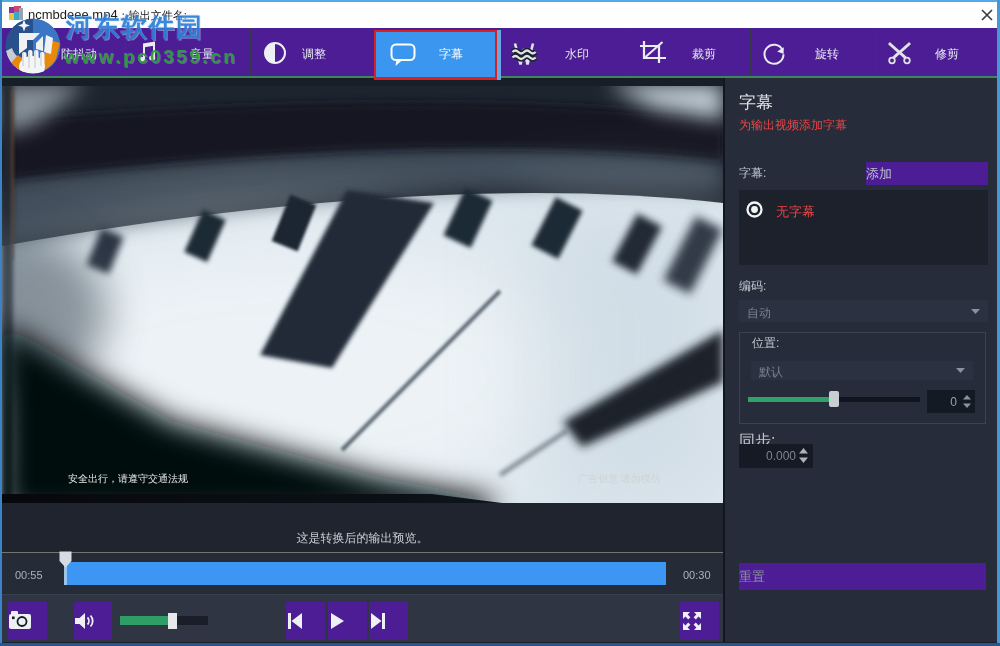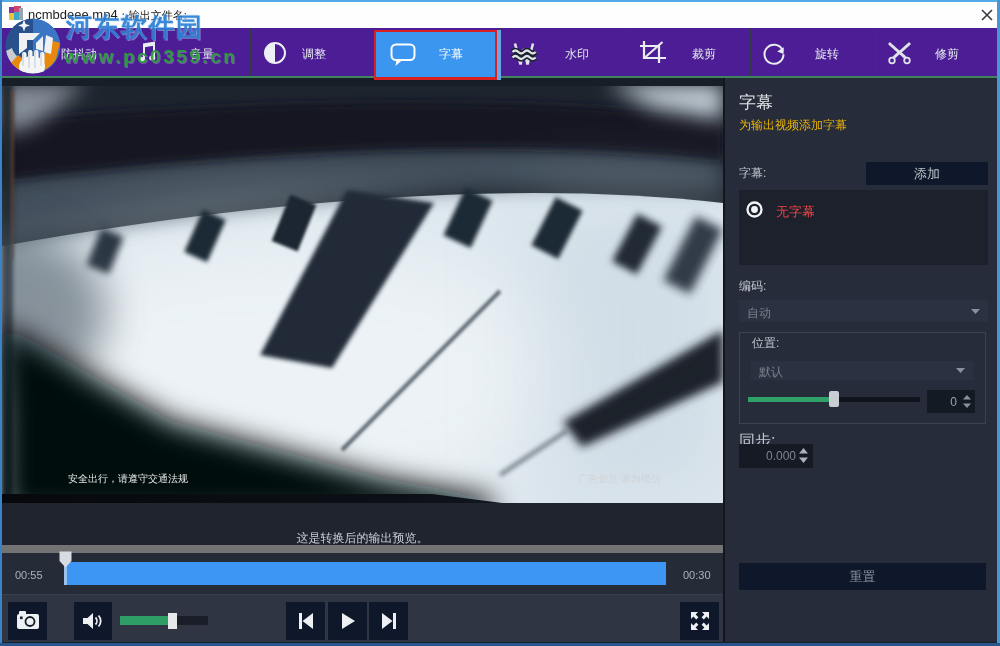--- a/index.html
+++ b/index.html
@@ -18,27 +18,27 @@
 #closex { position:absolute; left:972px; top:0px; width:26px; height:26px; }
 
 #toolbar { left:2px; top:28px; width:996px; height:48px; background:#4c1d95; z-index:6; }
 .tsec { position:absolute; top:0; height:48px; border-left:1px solid #353c48; }
 .tsec.first { border-left:none; }
 .tlabel { position:absolute; top:18px; font-size:12px; color:#e6eaef; }
 #bluebtn { position:absolute; left:372px; top:2px; width:123px; height:50px; border:2px solid #d92121; border-bottom-width:3px; background:#3b96f0; }
 #greenline { left:2px; top:76px; width:996px; height:2px; background:#41855f; z-index:5; }
 
 #video { left:2px; top:78px; width:635px; height:439px; background:#151a23; z-index:1; }
-#caption { left:2px; top:503px; width:721px; height:50px; background:#1f242e; border-bottom:8px solid #737373; z-index:1; }
+#caption { left:2px; top:503px; width:721px; height:50px; background:#1f242e; border-bottom:1px solid #737373; z-index:1; }
 #caption .txt { position:absolute; left:0; width:721px; top:27px; text-align:center; font-size:12px; color:#c9cfd6; }
 #timeline { left:2px; top:553px; width:721px; height:41px; background:#262c37; z-index:1; }
 #controls { left:2px; top:594px; width:721px; height:48px; background:#2f3542; border-top:1px solid #3a404b; z-index:1; }
 
 #panel { left:723px; top:78px; width:274px; height:564px; background:#262c39; border-left:2px solid #12161e; z-index:1; font-size:12px; color:#c3c9d1; }
-.btn { position:absolute; background:#0f172a; text-align:center; }
+.btn { position:absolute; background:#4c1d95; }
 </style>
 </head>
 <body>
 <div id="win">
   <div id="bt" class="abs"></div>
   <div id="title" class="abs">
     <svg class="abs" style="left:7px;top:4px" width="15" height="17" viewBox="0 0 15 17">
       <rect x="0" y="3" width="10" height="11" fill="#d8dde2"></rect>
       <rect x="0" y="1" width="7" height="7" fill="#8b2fa0"></rect>
       <rect x="5" y="0" width="7" height="7" fill="#c94a6e"></rect>
@@ -238,21 +238,21 @@
       <svg style="margin-top:7px" width="24" height="24" viewBox="0 0 24 24">
         <path d="M3 3 H10 L7.6 5.4 L10.4 8.2 L8.2 10.4 L5.4 7.6 L3 10 Z" fill="#eef1f4"></path>
         <path d="M21 3 H14 L16.4 5.4 L13.6 8.2 L15.8 10.4 L18.6 7.6 L21 10 Z" fill="#eef1f4"></path>
         <path d="M3 21 V14 L5.4 16.4 L8.2 13.6 L10.4 15.8 L7.6 18.6 L10 21 Z" fill="#eef1f4"></path>
         <path d="M21 21 H14 L16.4 18.6 L13.6 15.8 L15.8 13.6 L18.6 16.4 L21 14 Z" fill="#eef1f4"></path>
       </svg>
     </div>
   </div>
   <div id="panel" class="abs">
     <div class="abs" style="left:14px;top:13px;font-size:17px;color:#dde1e6">字幕</div>
-    <div class="abs" style="left:14px;top:39px;font-size:12px;color:#eab308">为输出视频添加字幕</div>
+    <div class="abs" style="left:14px;top:39px;font-size:12px;color:#ef4444">为输出视频添加字幕</div>
     <div class="abs" style="left:14px;top:87px;font-size:12px;color:#c3c9d1">字幕:</div>
     <div class="btn" style="left:141px;top:84px;width:122px;height:23px;font-size:13px;color:#b9c1ca;line-height:23px">添加</div>
     <div class="abs" style="left:14px;top:112px;width:249px;height:75px;background:#1c212c"></div>
     <svg class="abs" style="left:21px;top:123px" width="17" height="17" viewBox="0 0 17 17">
       <circle cx="8.5" cy="8.5" r="7" fill="none" stroke="#f2f4f6" stroke-width="2.3"></circle>
       <circle cx="8.5" cy="8.5" r="3.4" fill="#f2f4f6"></circle>
     </svg>
     <div class="abs" style="left:51px;top:125px;font-size:13px;color:#ef4444">无字幕</div>
     <div class="abs" style="left:14px;top:200px;font-size:12px;color:#c3c9d1">编码:</div>
     <div class="abs" style="left:14px;top:222px;width:249px;height:22px;background:#2b3140">

